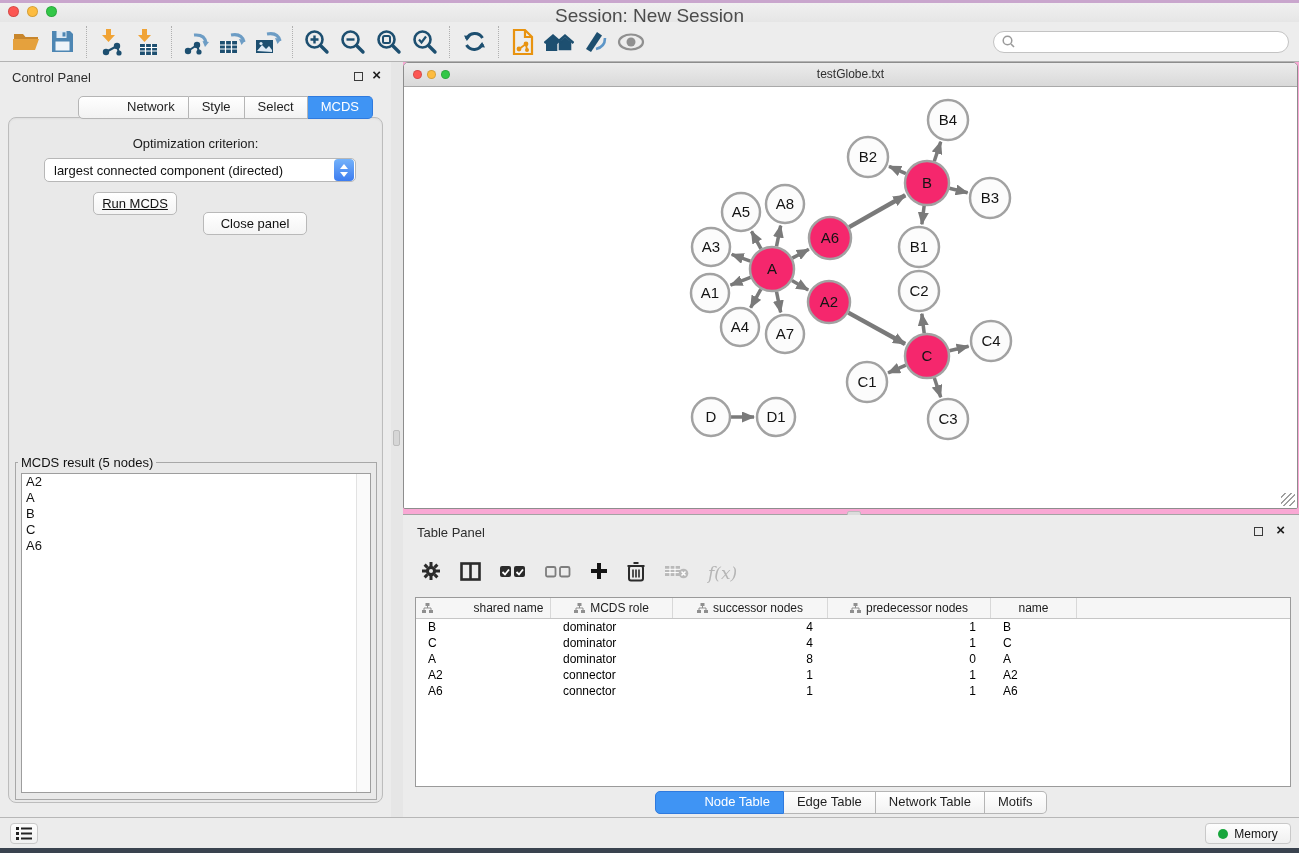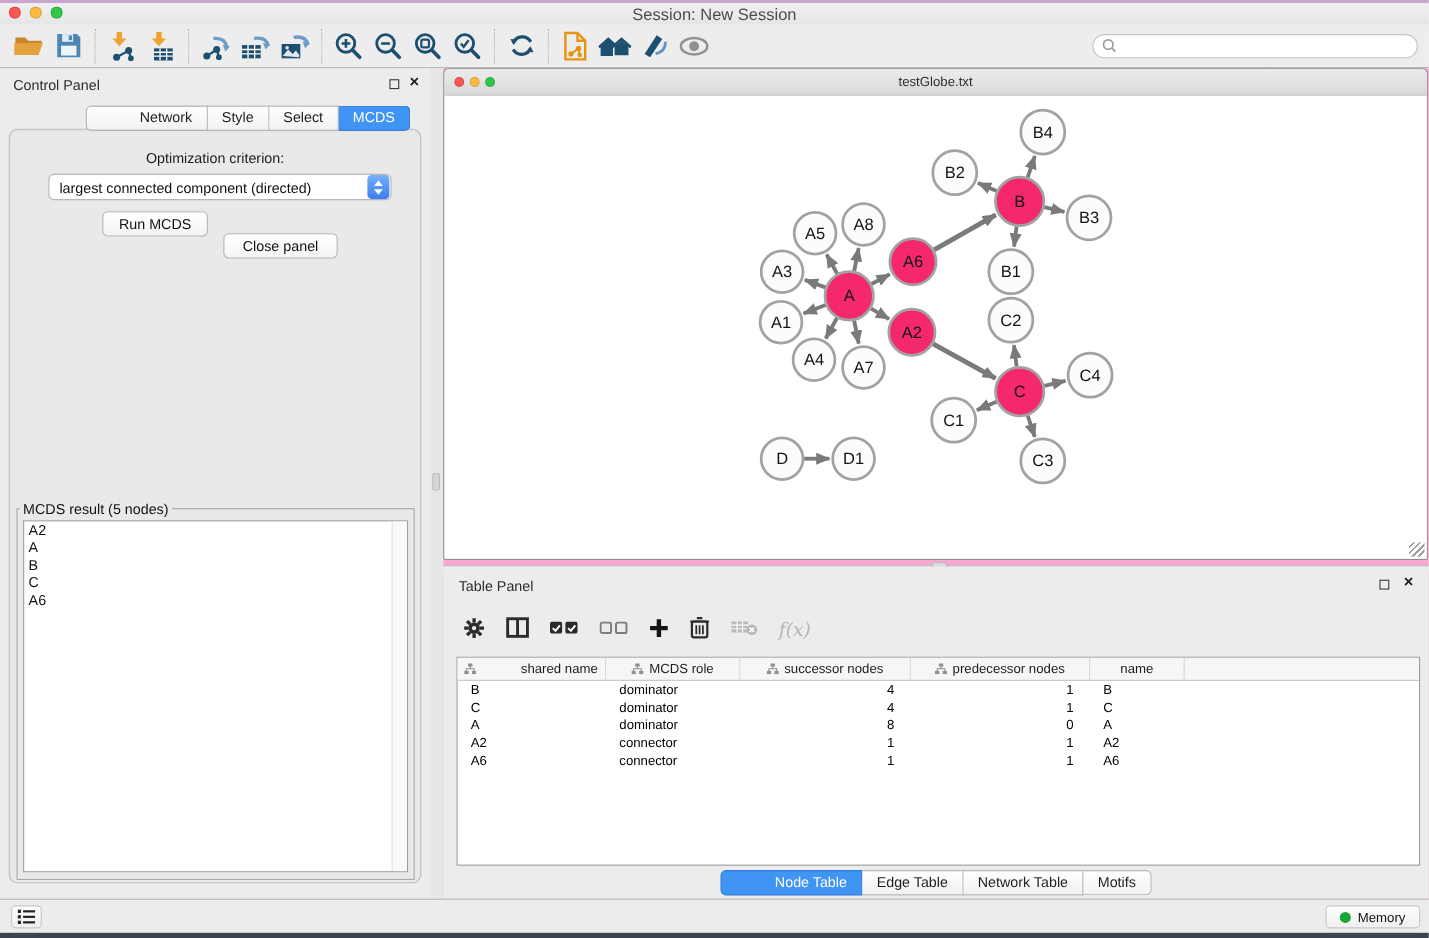--- a/index.html
+++ b/index.html
@@ -5,21 +5,21 @@
   * { margin:0; padding:0; box-sizing:border-box; }
   html,body { width:1299px; height:853px; font-family:"Liberation Sans", sans-serif; }
   .screen { position:relative; width:1299px; height:853px; background:#ececec; overflow:hidden; }
 
   
   .top-accent { position:absolute; left:0; top:0; width:100%; height:3px; background:#c9a6cd; }
   .titlebar { position:absolute; left:0; top:3px; width:100%; height:19px; background:linear-gradient(#f0f0f0,#e6e6e6); }
   .lights { position:absolute; left:8px; top:3px; display:flex; gap:8px; }
   .light { width:11px; height:11px; border-radius:50%; border:1px solid rgba(0,0,0,.15); }
   .light.red { background:#fc5753; } .light.yellow { background:#fdbc40; } .light.green { background:#33c748; }
-  .win-title { position:absolute; left:0; right:0; top:2px; text-align:center; font-size:15px; color:#4c4c4c; }
+  .win-title { position:absolute; left:0; right:0; top:2px; text-align:center; font-size:19px; color:#4c4c4c; }
 
   .toolbar { position:absolute; left:0; top:22px; width:100%; height:40px; background:#ededed;
              border-bottom:1px solid #b3b3b3; display:flex; align-items:center; padding-left:8px; }
   .tbtn { width:36px; height:36px; display:flex; align-items:center; justify-content:center; flex:0 0 auto; }
   .tsep { width:1px; height:32px; border-left:1px dotted #b0b0b0; margin:0 6px; flex:0 0 auto; }
   .searchbox { margin-left:auto; margin-right:10px; width:296px; height:22px; background:#fff;
                border:1px solid #c3c3c3; border-radius:12px; display:flex; align-items:center; padding:0 8px; }
   .searchbox input { border:none; outline:none; flex:1; font-size:12px; margin-left:5px; background:transparent; }
 
   
@@ -43,21 +43,21 @@
   .opt-label { position:absolute; left:0; top:18px; width:100%; text-align:center; font-size:13px; color:#1c1c1c; }
   .dropdown { position:absolute; left:35px; top:40px; width:312px; height:24px; background:#fff;
               border:1px solid #b7b7b7; border-radius:5px; display:flex; align-items:center; }
   .dropdown .dd-text { flex:1; font-size:13px; color:#111; padding-left:9px; white-space:nowrap; overflow:hidden; }
   .dd-step { width:20px; height:22px; margin-right:1px; border-radius:4px; background:linear-gradient(#74b2fa,#3c7cf0);
              display:flex; flex-direction:column; align-items:center; justify-content:center; gap:3px; }
   .chev-up { width:0; height:0; border-left:4px solid transparent; border-right:4px solid transparent; border-bottom:5px solid #fff; }
   .chev-dn { width:0; height:0; border-left:4px solid transparent; border-right:4px solid transparent; border-top:5px solid #fff; }
   .btn { position:absolute; height:23px; background:linear-gradient(#ffffff,#f4f4f4); border:1px solid #b9b9b9;
          border-radius:5px; font-size:13px; color:#111; text-align:center; line-height:21px; }
-  .btn-run { left:84px; top:74px; width:96px; }
+  .btn-run { left:84px; top:74px; width:84px;text-decoration:underline; }
   .btn-closepanel { left:194px; top:74px; width:104px;margin-top:20px; }
 
   .result-box { position:absolute; left:6px; top:337px; width:362px; height:345px; border:1px solid #a8a8a8; background:transparent; }
   .result-box legend { font-size:13px; color:#111; padding:0 3px; margin-left:2px; }
   .result-list { position:absolute; left:5px; top:3px; right:5px; bottom:6px; background:#fff;
                  border:1px solid #9d9d9d; overflow:hidden; }
   .result-scroll { position:absolute; right:0; top:0; bottom:0; width:14px; background:#fafafa; border-left:1px solid #e2e2e2; }
   .result-item { font-size:13px; color:#111; line-height:16px; padding-left:4px; }
 
   

